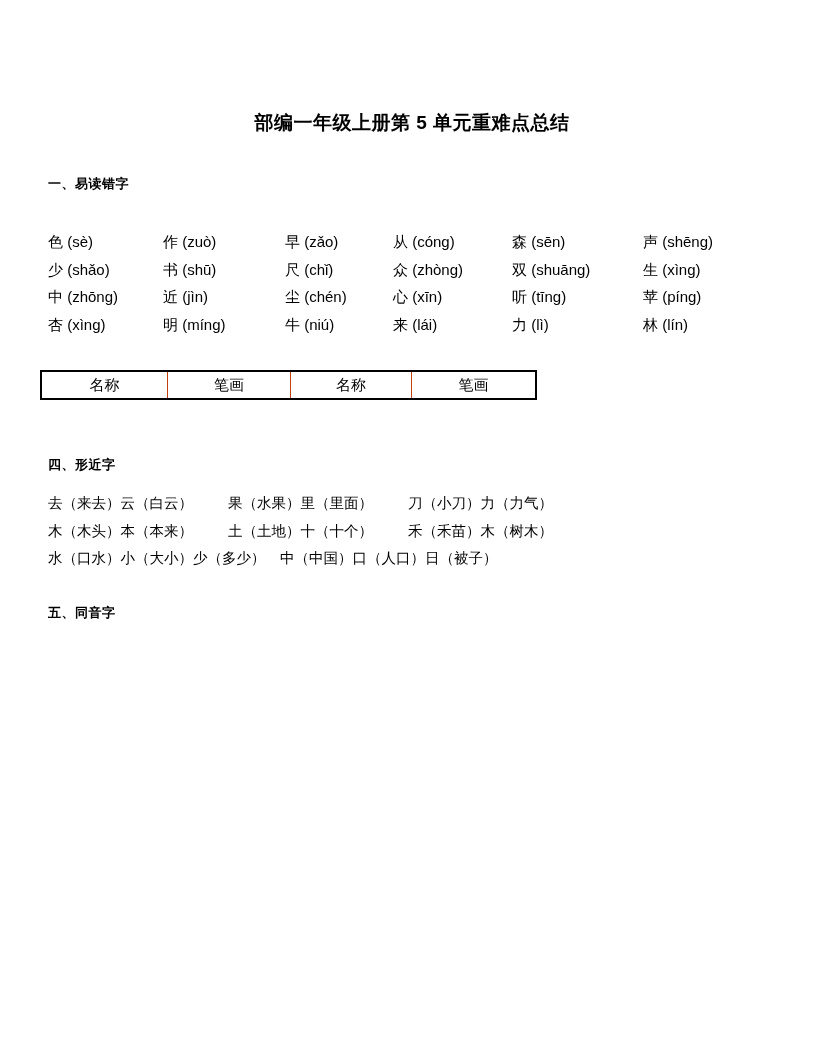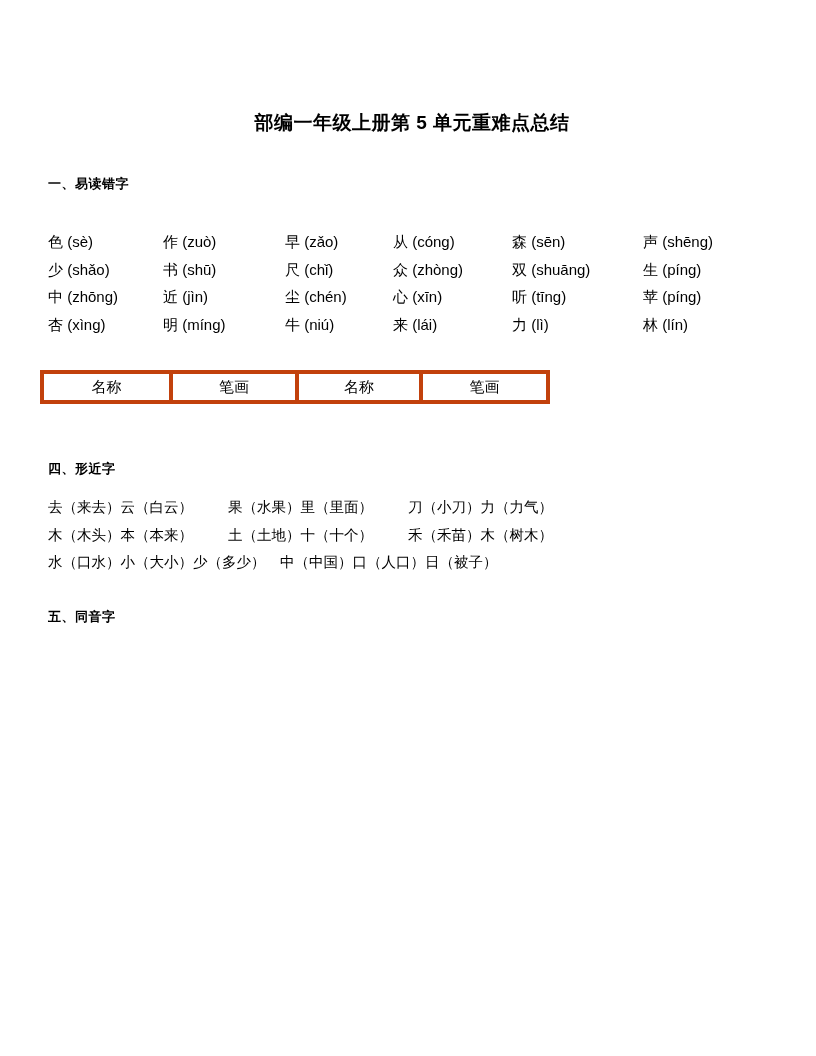--- a/index.html
+++ b/index.html
@@ -43,21 +43,21 @@
   }
   .strokes-table {
     margin-top:32px;
     margin-left:-8px;
     width:490px;
     border-collapse:collapse;
     font-size:15px;
     table-layout:fixed;
   }
   .strokes-table td {
-    border:4px solid #c2410c;
+    border:1px solid #c2410c;
     text-align:center;
     vertical-align:middle;
     height:26px;
     padding:0;
   }
   .strokes-table { border:2px solid #000; }
   .strokes-table td.c1 { width:125px; }
   .strokes-table td.c2 { width:122px; }
   .strokes-table td.c3 { width:120px; }
   .strokes-table td.c4 { width:123px; }
@@ -86,21 +86,21 @@
     <span>作 (zuò)</span>
     <span>早 (zǎo)</span>
     <span>从 (cóng)</span>
     <span>森 (sēn)</span>
     <span>声 (shēng)</span>
     <span>少 (shǎo)</span>
     <span>书 (shū)</span>
     <span>尺 (chǐ)</span>
     <span>众 (zhòng)</span>
     <span>双 (shuāng)</span>
-    <span>生 (píng)</span>
+    <span>生 (xìng)</span>
     <span>中 (zhōng)</span>
     <span>近 (jìn)</span>
     <span>尘 (chén)</span>
     <span>心 (xīn)</span>
     <span>听 (tīng)</span>
     <span>苹 (píng)</span>
     <span>杏 (xìng)</span>
     <span>明 (míng)</span>
     <span>牛 (niú)</span>
     <span>来 (lái)</span>

